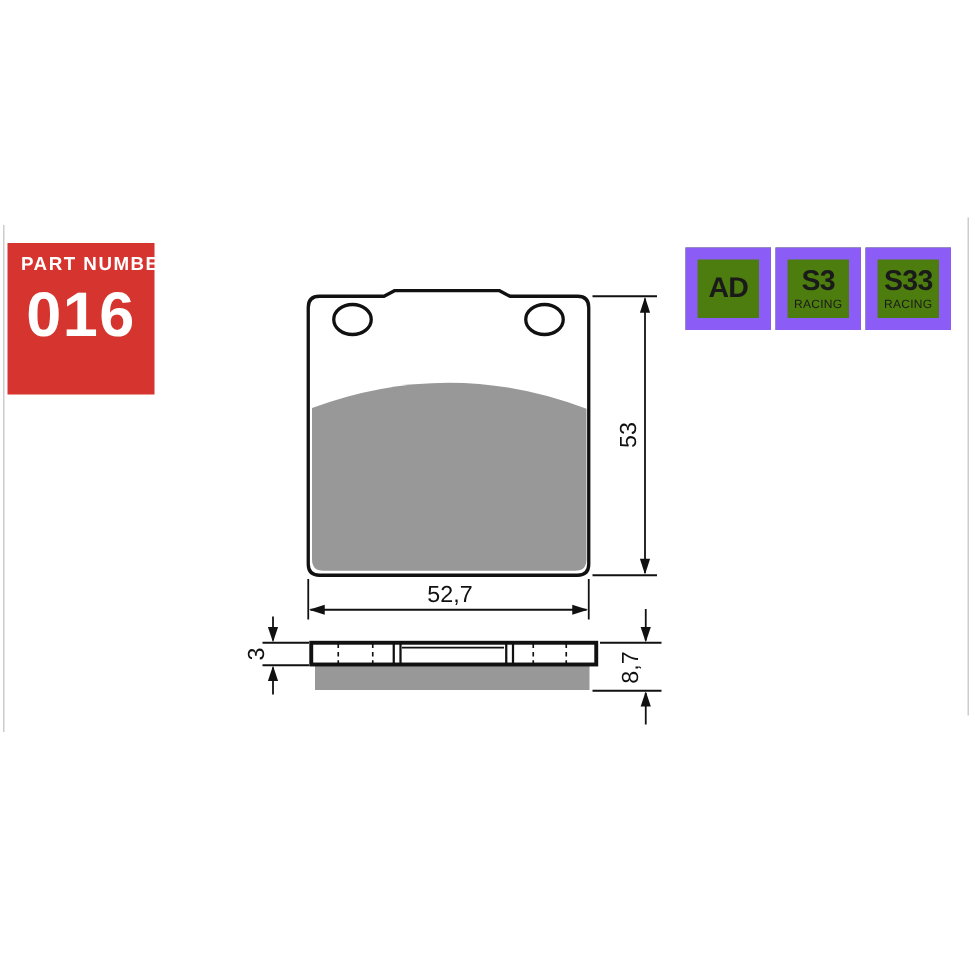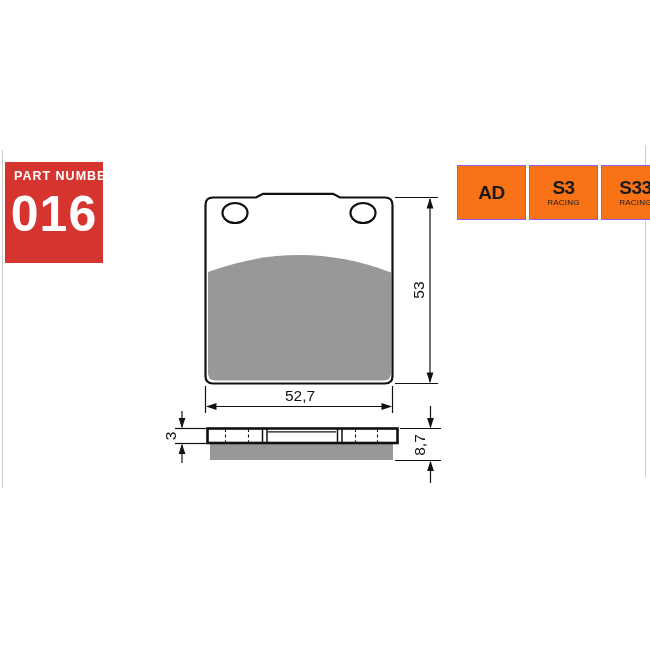--- a/index.html
+++ b/index.html
@@ -17,29 +17,29 @@
   
   .part-box{
     position:absolute;left:5px;top:162px;width:98px;height:101px;
     background:#d6352f;color:#ffffff;box-sizing:border-box;
   }
   .part-label{
     margin:8px 0 0 9px;font-size:12.5px;font-weight:bold;letter-spacing:1px;
     line-height:1.1;white-space:nowrap;
   }
   .part-num{
-    margin-top:5px;text-align:center;font-size:50px;font-weight:bold;
+    margin-top:5px;text-align:center;font-size:42px;font-weight:bold;
     letter-spacing:1px;line-height:1;
   }
 
   
   .badges{position:absolute;left:457px;top:165px;display:flex;gap:3px;}
   .badge{
-    width:69px;height:55px;box-sizing:border-box;border:1px solid #8b5cf6;
-    background:#f97316;display:flex;flex-direction:column;align-items:center;
+    width:57px;height:55px;box-sizing:border-box;border:8px solid #8b5cf6;
+    background:#4d7c0f;display:flex;flex-direction:column;align-items:center;
     justify-content:center;color:#1a1a1a;
   }
   .badge-code{font-size:19px;font-weight:bold;line-height:20px;letter-spacing:-0.5px;}
   .badge-sub{font-size:8px;font-weight:normal;line-height:9px;letter-spacing:0.2px;}
 
   svg{position:absolute;left:0;top:0;}
   .dim-text{font-family:"Liberation Sans",sans-serif;font-size:15.5px;fill:#111111;}
 </style>
 </head>
 <body>

